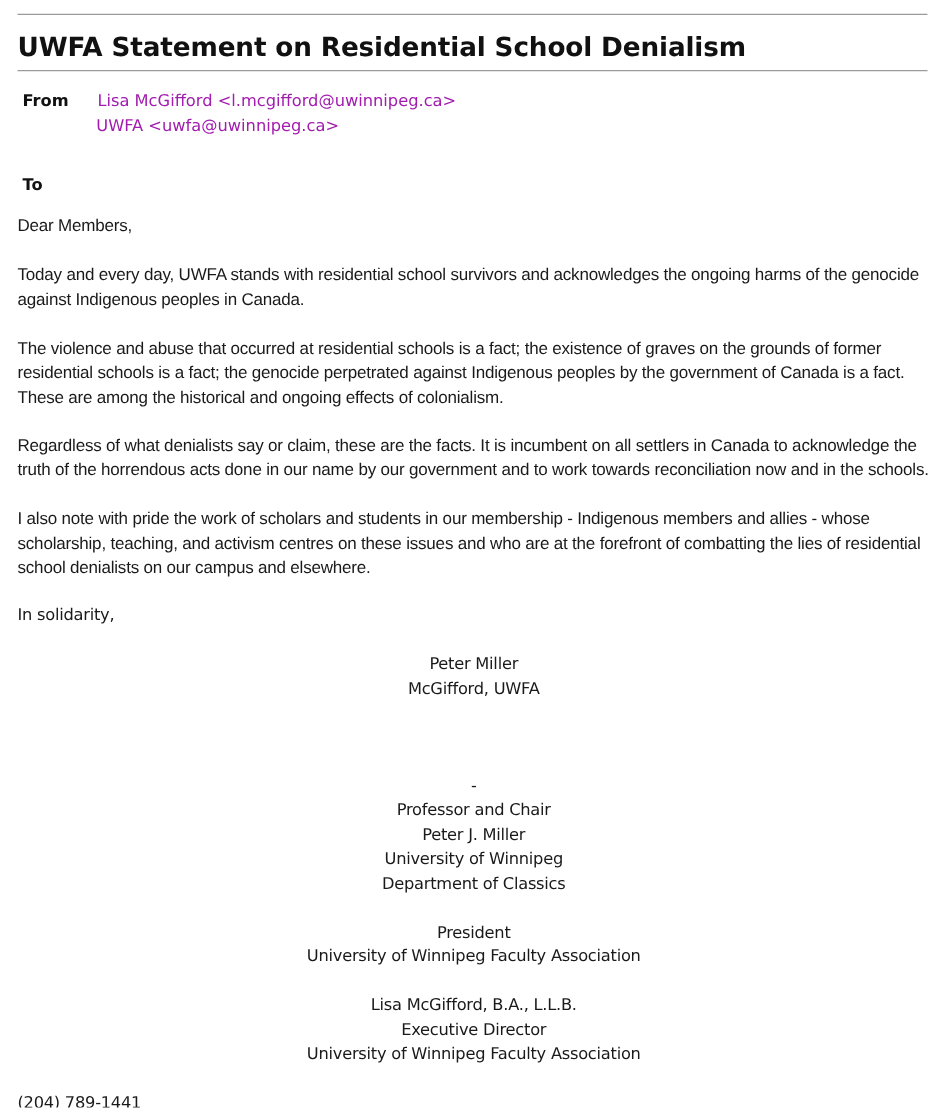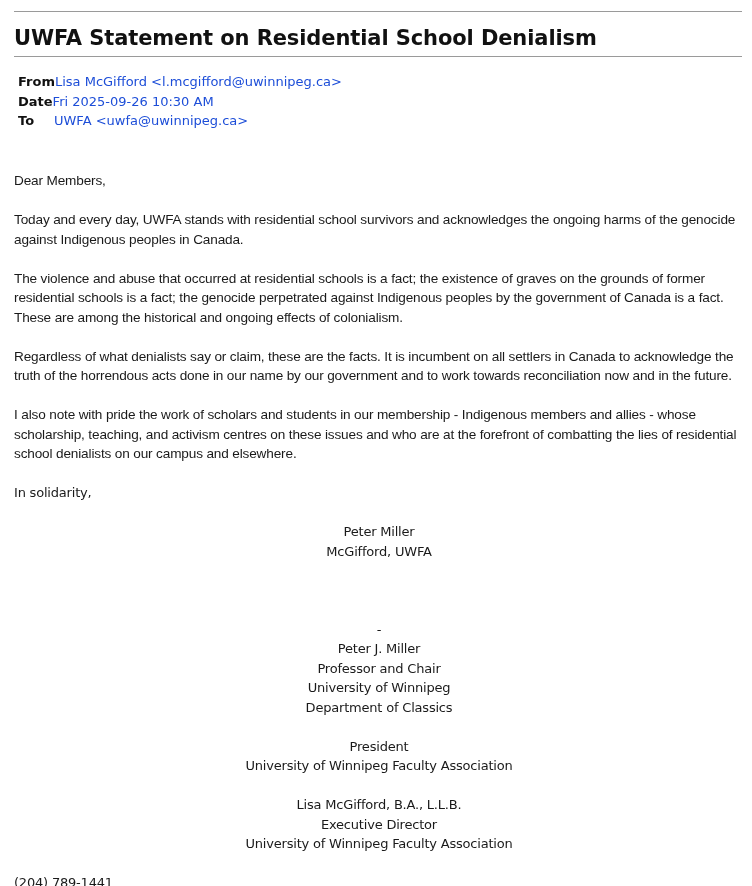--- a/index.html
+++ b/index.html
@@ -11,22 +11,22 @@
   .rule { position: absolute; left: 14px; width: 728px; height: 1px; background: #9a9a9a; }
   .rule.top { top: 11px; }
   .rule.mid { top: 56px; }
   .subject {
     position: absolute; left: 14px; top: 26px;
     font-size: 21px; font-weight: 600; color: #111; letter-spacing: -0.1px;
   }
   .headers { position: absolute; left: 18px; top: 72px; font-size: 13px; line-height: 19.5px; }
   .hrow { display: flex; white-space: nowrap; }
   .hlabel { font-weight: 600; color: #111; }
-  .hlabel.to { width: 36px; }
-  .hval { margin-left: 0; color: #1d4ed8; }
+  .hlabel.to { width: 36px; margin-top: 47px; }
+  .hval { margin-left: 23px; color: #a21caf; }
   .body {
     position: absolute; left: 14px; top: 171px; width: 730px;
     font-family: "Liberation Sans", sans-serif;
     font-size: 13.6px; line-height: 19.5px; color: #1a1a1a;
     letter-spacing: -0.15px;
   }
   .body p { margin: 0 0 19.5px 0; }
   .sig {
     font-family: "DejaVu Sans", sans-serif; font-size: 13px; letter-spacing: -0.2px;
   }
@@ -40,47 +40,43 @@
 <div class="rule top"></div>
 <div class="subject">UWFA Statement on Residential School Denialism</div>
 <div class="rule mid"></div>
 
 <div class="headers">
   <div class="hrow">
     <span class="hlabel">From</span>
     <span class="hval">Lisa McGifford &lt;l.mcgifford@uwinnipeg.ca&gt;</span>
   </div>
   <div class="hrow">
-    <span class="hlabel">Date</span>
-    <span class="hval">Fri 2025-09-26 10:30 AM</span>
-  </div>
-  <div class="hrow">
     <span class="hlabel to">To</span>
     <span class="hval">UWFA &lt;uwfa@uwinnipeg.ca&gt;</span>
   </div>
 </div>
 
 <div class="body">
   <p>Dear Members,</p>
   <p>Today and every day, UWFA stands with residential school survivors and acknowledges the ongoing harms of the genocide against Indigenous peoples in Canada.</p>
   <p>The violence and abuse that occurred at residential schools is a fact; the existence of graves on the grounds of former residential schools is a fact; the genocide perpetrated against Indigenous peoples by the government of Canada is a fact. These are among the historical and ongoing effects of colonialism.</p>
-  <p>Regardless of what denialists say or claim, these are the facts. It is incumbent on all settlers in Canada to acknowledge the truth of the horrendous acts done in our name by our government and to work towards reconciliation now and in the future.</p>
+  <p>Regardless of what denialists say or claim, these are the facts. It is incumbent on all settlers in Canada to acknowledge the truth of the horrendous acts done in our name by our government and to work towards reconciliation now and in the schools.</p>
   <p>I also note with pride the work of scholars and students in our membership - Indigenous members and allies - whose scholarship, teaching, and activism centres on these issues and who are at the forefront of combatting the lies of residential school denialists on our campus and elsewhere.</p>
 
   <div class="sig">
     <p>In solidarity,</p>
     <p>
       <span class="line">Peter Miller</span>
       <span class="line">McGifford, UWFA</span>
     </p>
     <div class="gap2"></div>
     <p>
       <span class="line">-</span>
+      <span class="line">Professor and Chair</span>
       <span class="line">Peter J. Miller</span>
-      <span class="line">Professor and Chair</span>
       <span class="line">University of Winnipeg</span>
       <span class="line">Department of Classics</span>
     </p>
     <p>
       <span class="line">President</span>
       <span class="line">University of Winnipeg Faculty Association</span>
     </p>
     <p>
       <span class="line">Lisa McGifford, B.A., L.L.B.</span>
       <span class="line">Executive Director</span>

